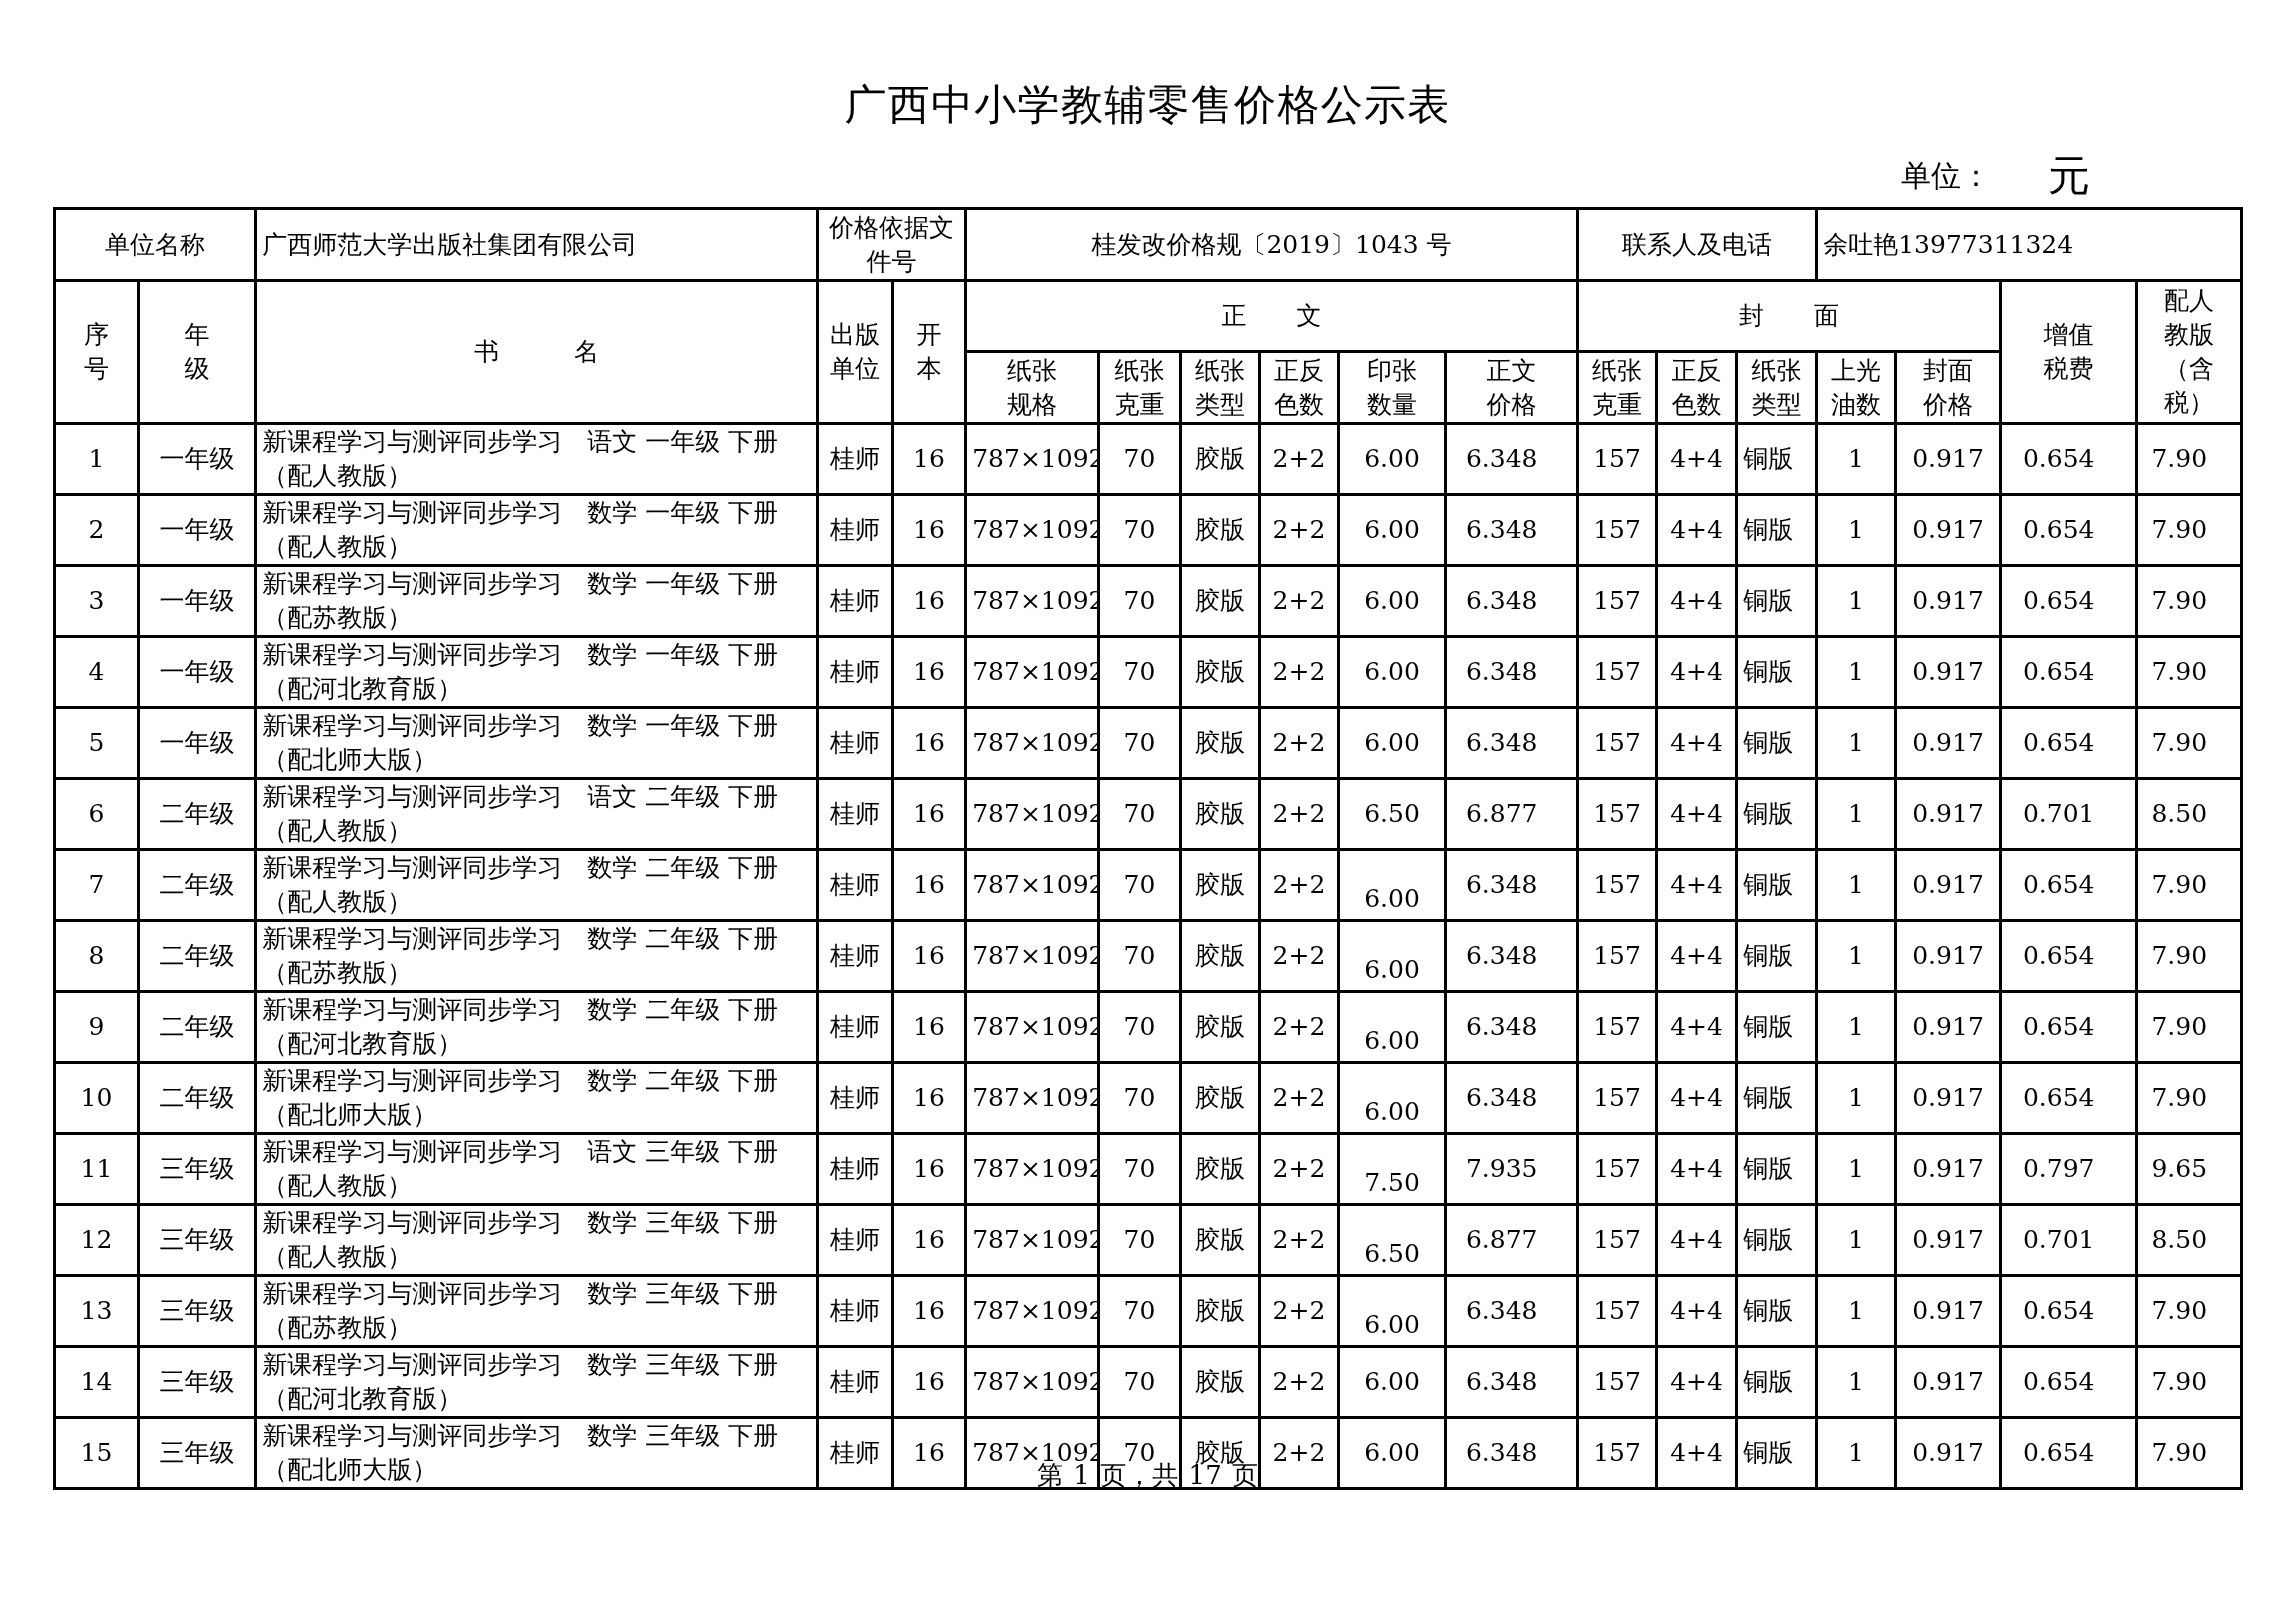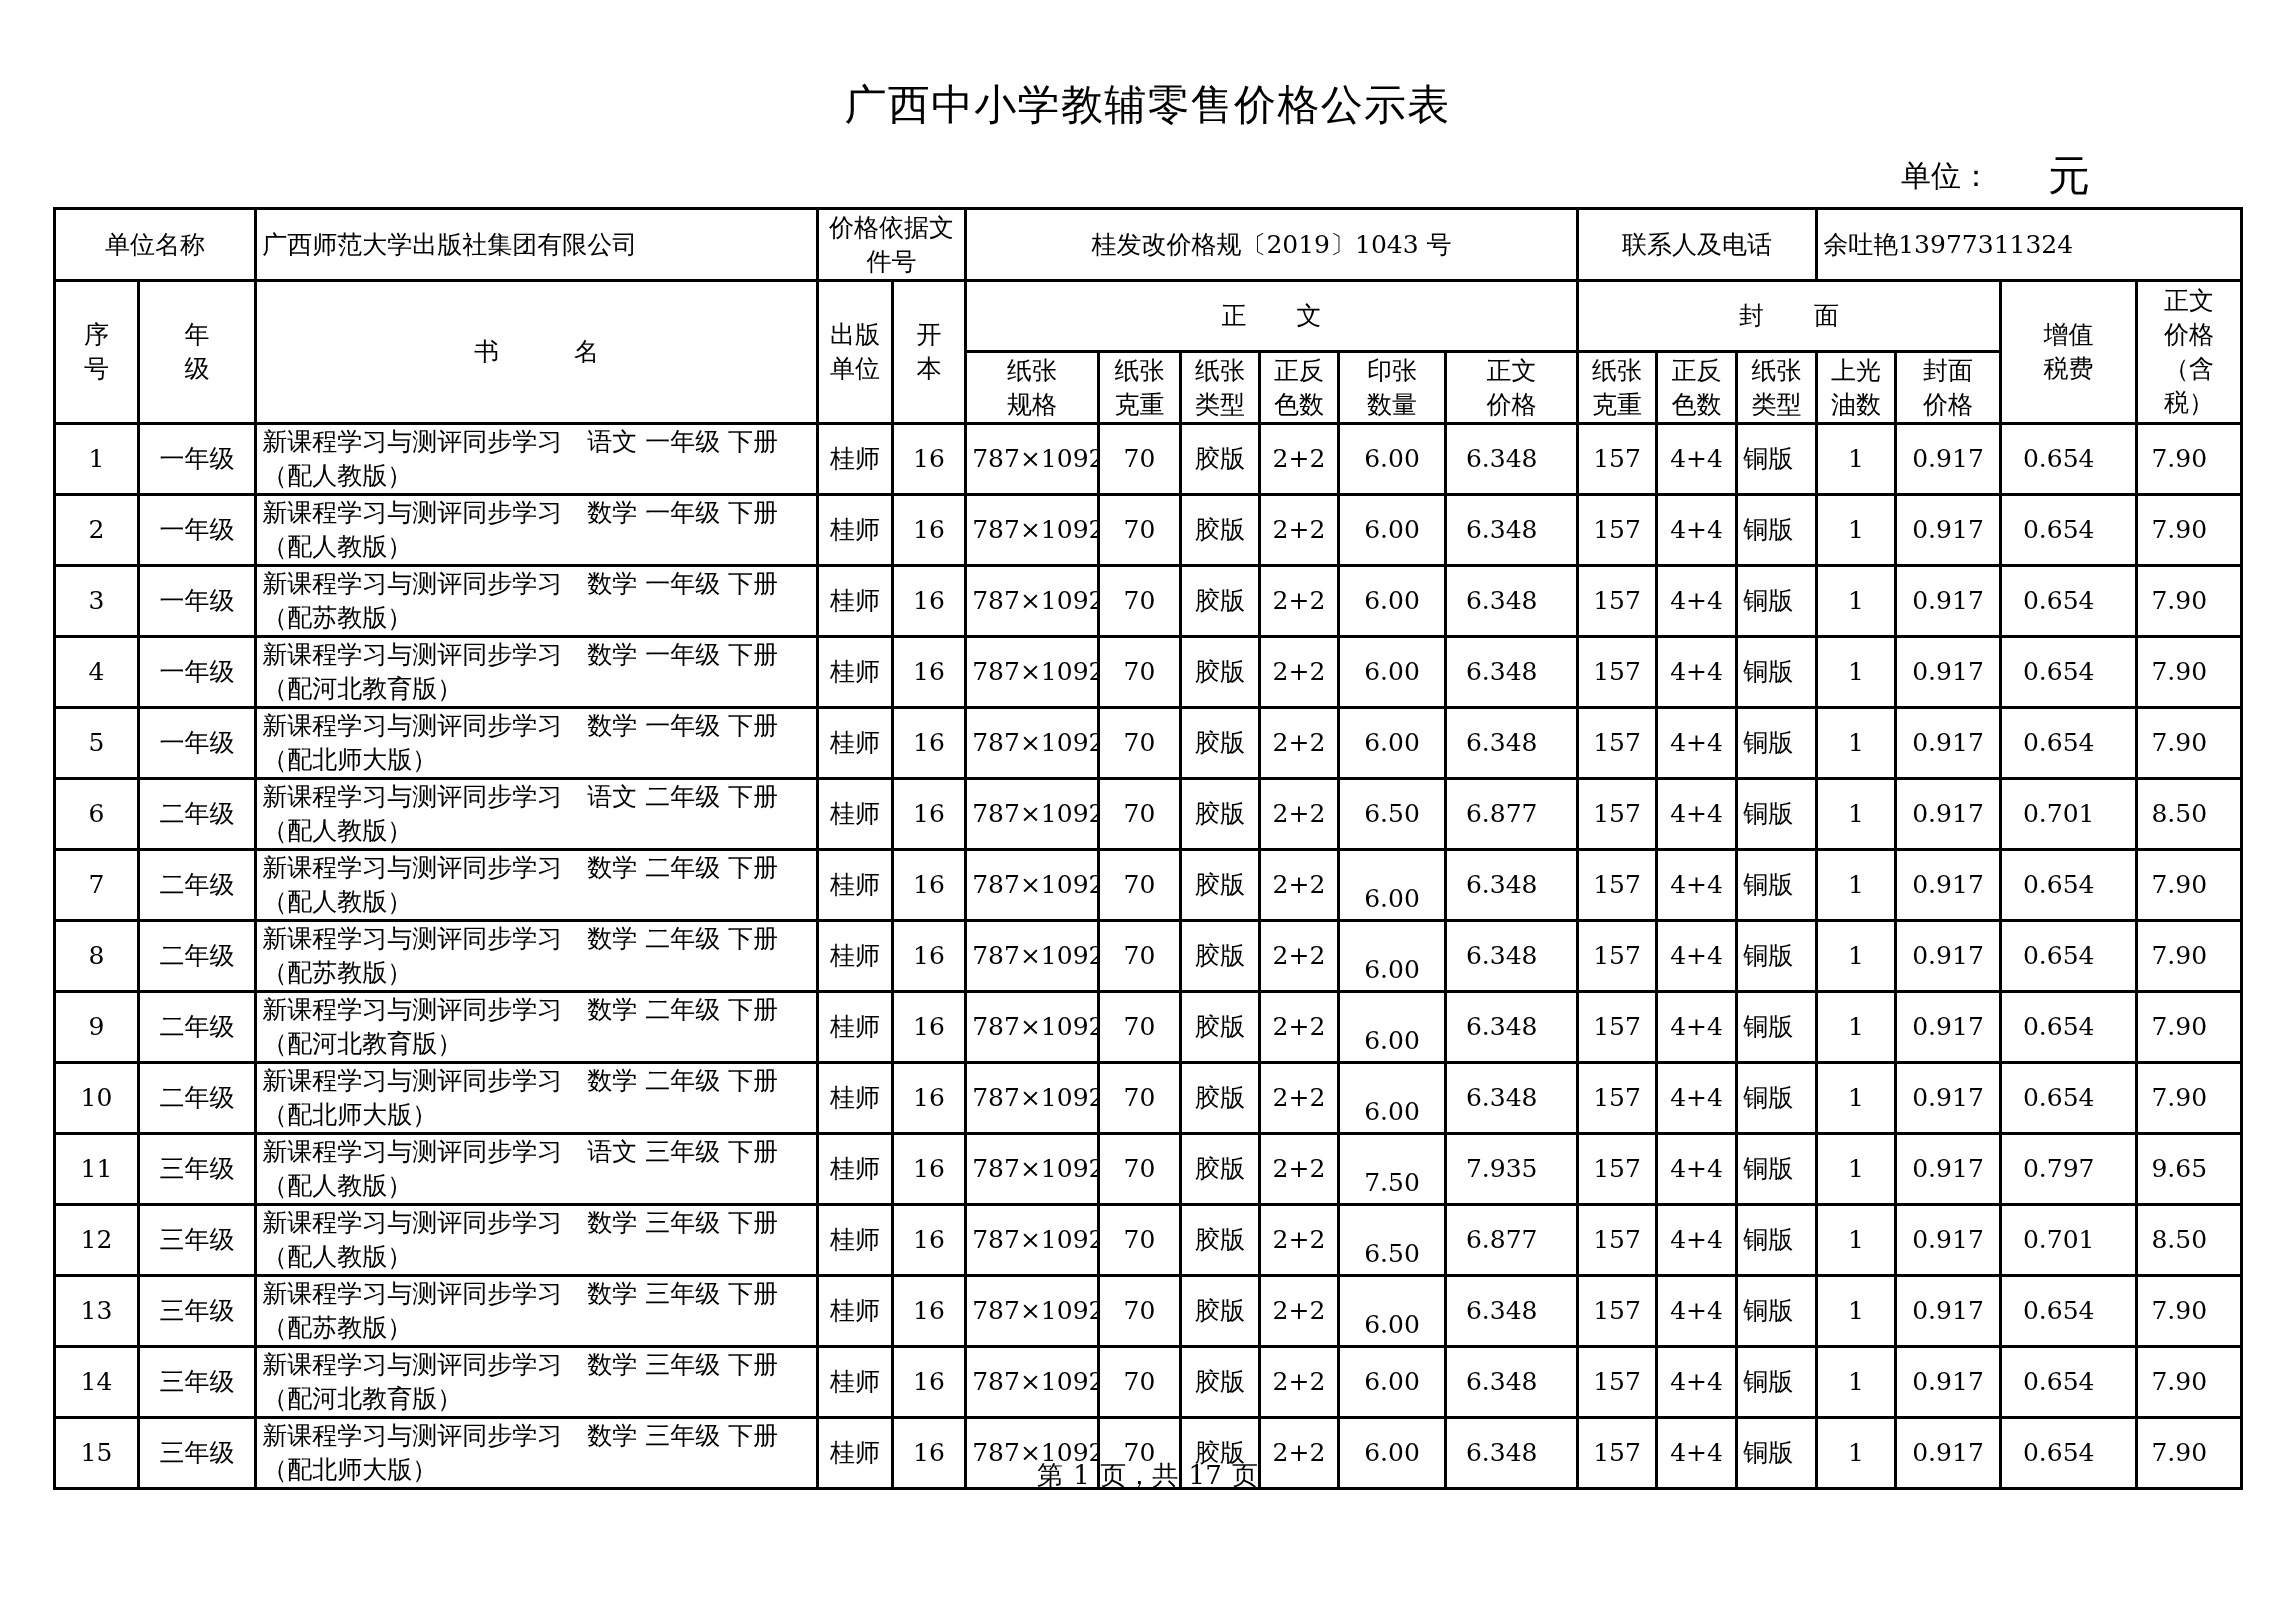--- a/index.html
+++ b/index.html
@@ -59,21 +59,21 @@
     </tr>
     <tr style="height:71px">
       <td rowspan="2" class="vert" style="padding:0 25px">序号</td>
       <td rowspan="2" class="vert" style="padding:0 43px">年级</td>
       <td rowspan="2">书　　　名</td>
       <td rowspan="2" class="vert" style="padding:0 9.2px">出版单位</td>
       <td rowspan="2" class="vert" style="padding:0 22px">开本</td>
       <td colspan="6">正　　文</td>
       <td colspan="5">封　　面</td>
       <td rowspan="2" class="vert" style="padding:0 41px">增值税费</td>
-      <td rowspan="2" class="vert" style="padding:0 23.6px">正文价格（含税）</td>
+      <td rowspan="2" class="vert" style="padding:0 23.6px">配人教版（含税）</td>
     </tr>
     <tr style="height:72px">
       <td class="vert" style="padding:0 39px">纸张规格</td>
       <td class="vert" style="padding:0 13px">纸张克重</td>
       <td class="vert" style="padding:0 13px">纸张类型</td>
       <td class="vert" style="padding:0 13px">正反色数</td>
       <td class="vert" style="padding:0 26px">印张数量</td>
       <td class="vert" style="padding:0 39px">正文价格</td>
       <td class="vert" style="padding:0 13px">纸张克重</td>
       <td class="vert" style="padding:0 13px">正反色数</td>

